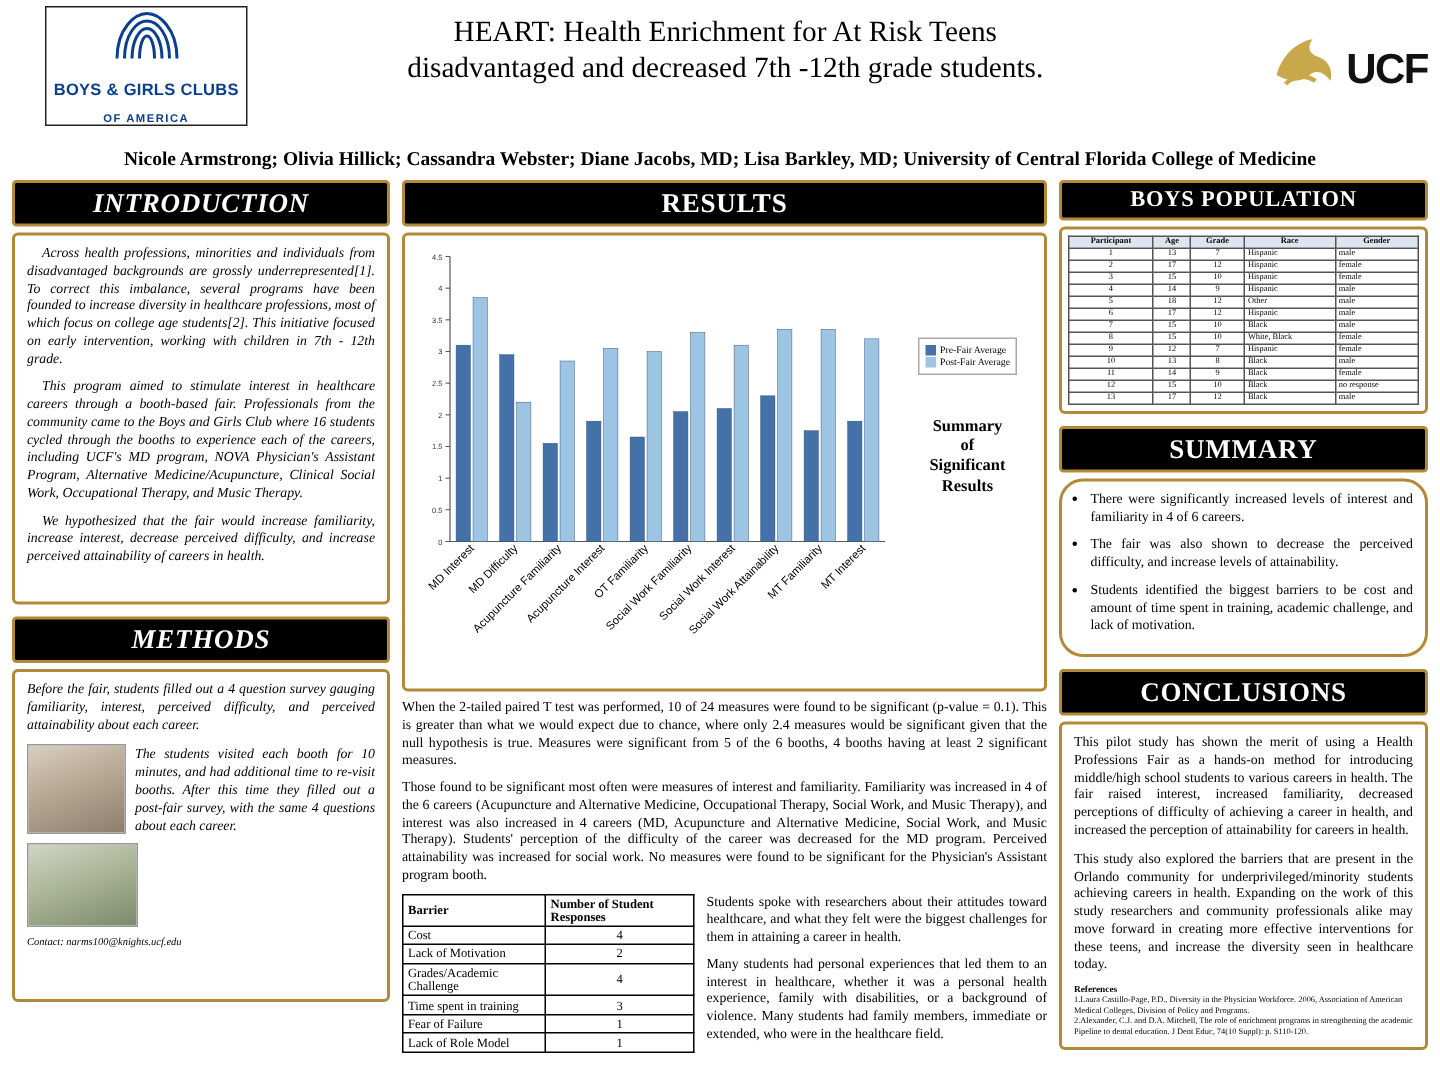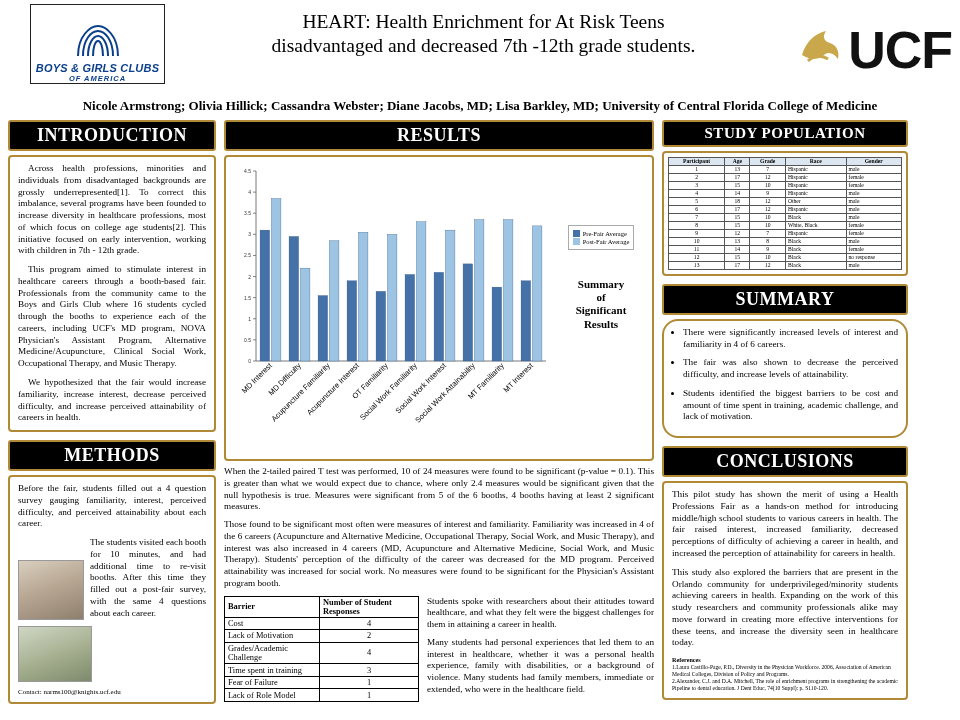--- a/index.html
+++ b/index.html
@@ -10,38 +10,38 @@
     color:#000;
     overflow:hidden;
     position:relative;
   }
   .poster{position:absolute;inset:0;padding:4px 8px;box-sizing:border-box;}
 
   
   .header{display:flex;align-items:flex-start;height:92px;}
   .logo-bgc{
     width:135px;height:80px;border:1px solid #222;background:#fff;
-    display:flex;flex-direction:column;align-items:center;justify-content:flex-end;
-    margin-left:22px;box-sizing:border-box;font-style:italic;
+    display:flex;flex-direction:column;align-items:center;justify-content:space-between;
+    margin-left:22px;box-sizing:border-box;
   }
   .bgc-mark{width:56px;height:38px;position:relative;}
   .bgc-mark svg{display:block;}
   .bgc-text{font-family:"Liberation Sans",sans-serif;font-weight:bold;font-size:11px;letter-spacing:.2px;color:#0b3f8c;margin-top:2px;}
   .bgc-sub{font-family:"Liberation Sans",sans-serif;font-weight:bold;font-size:7.5px;color:#0b3f8c;letter-spacing:1px;}
   .title-wrap{flex:1;text-align:center;padding:6px 4px 0 4px;}
   .title-wrap .t{font-size:19.5px;font-weight:normal;line-height:1.22;}
   .ucf{width:150px;display:flex;align-items:center;justify-content:flex-end;padding-top:16px;gap:4px;}
-  .ucf-word{font-family:"Liberation Sans",sans-serif;font-size:52px;font-weight:bold;color:#111;letter-spacing:-1px;}
+  .ucf-word{font-family:"Liberation Sans",sans-serif;font-size:28px;font-weight:bold;color:#111;letter-spacing:-1px;}
   .authors{
     text-align:center;font-weight:bold;font-size:13px;margin:2px 0 6px 0;
   }
 
   
   .cols{display:flex;gap:8px;align-items:flex-start;}
-  .col-left{width:208px;}
+  .col-left{width:252px;font-style:italic;}
   .col-mid{width:430px;}
   .col-right{width:246px;}
 
   .band{
     background:#000;color:#fff;text-align:center;
     font-size:18px;font-weight:bold;letter-spacing:.5px;
     padding:3px 0;border:2px solid #b08a36;border-radius:3px;
     margin-bottom:4px;
   }
   .band.small{font-size:15px;}
@@ -290,21 +290,21 @@
             </tbody>
         </table>
         <div class="side-text">
           <p>Students spoke with researchers about their attitudes toward healthcare, and what they felt were the biggest challenges for them in attaining a career in health.</p>
           <p>Many students had personal experiences that led them to an interest in healthcare, whether it was a personal health experience, family with disabilities, or a background of violence.  Many students had family members, immediate or extended, who were in the healthcare field.</p>
         </div>
       </div>
     </div>
 
     <div class="col-right">
-      <div class="band small">STUDY POPULATION</div>
+      <div class="band small">BOYS POPULATION</div>
       <div class="panel" style="padding:4px;">
         <table class="pop-table">
           <thead>
             <tr id="pop-head">
                 <th>Participant</th>
                 <th>Age</th>
                 <th>Grade</th>
                 <th>Race</th>
                 <th>Gender</th>
               </tr>

